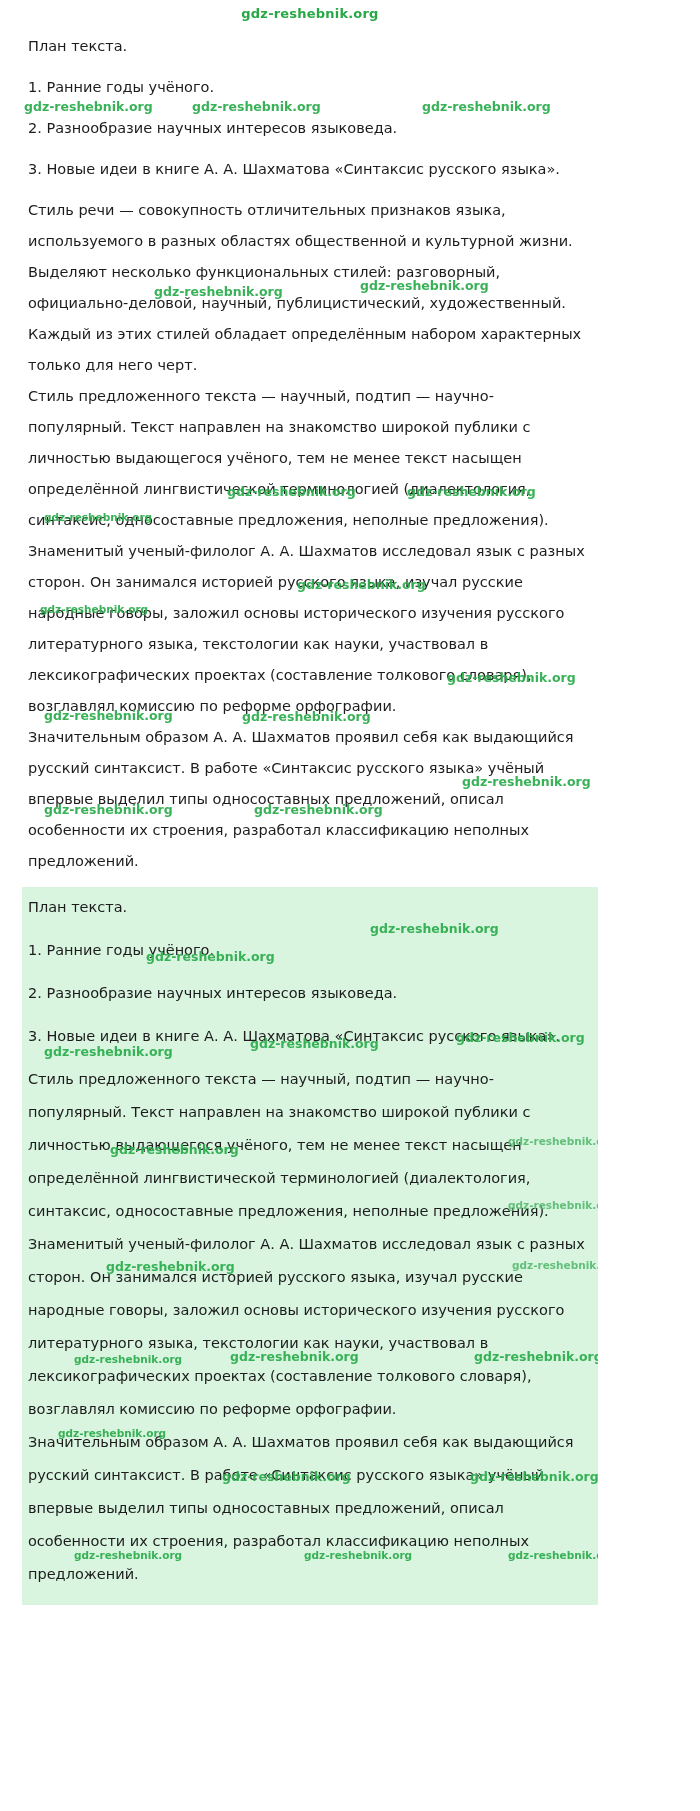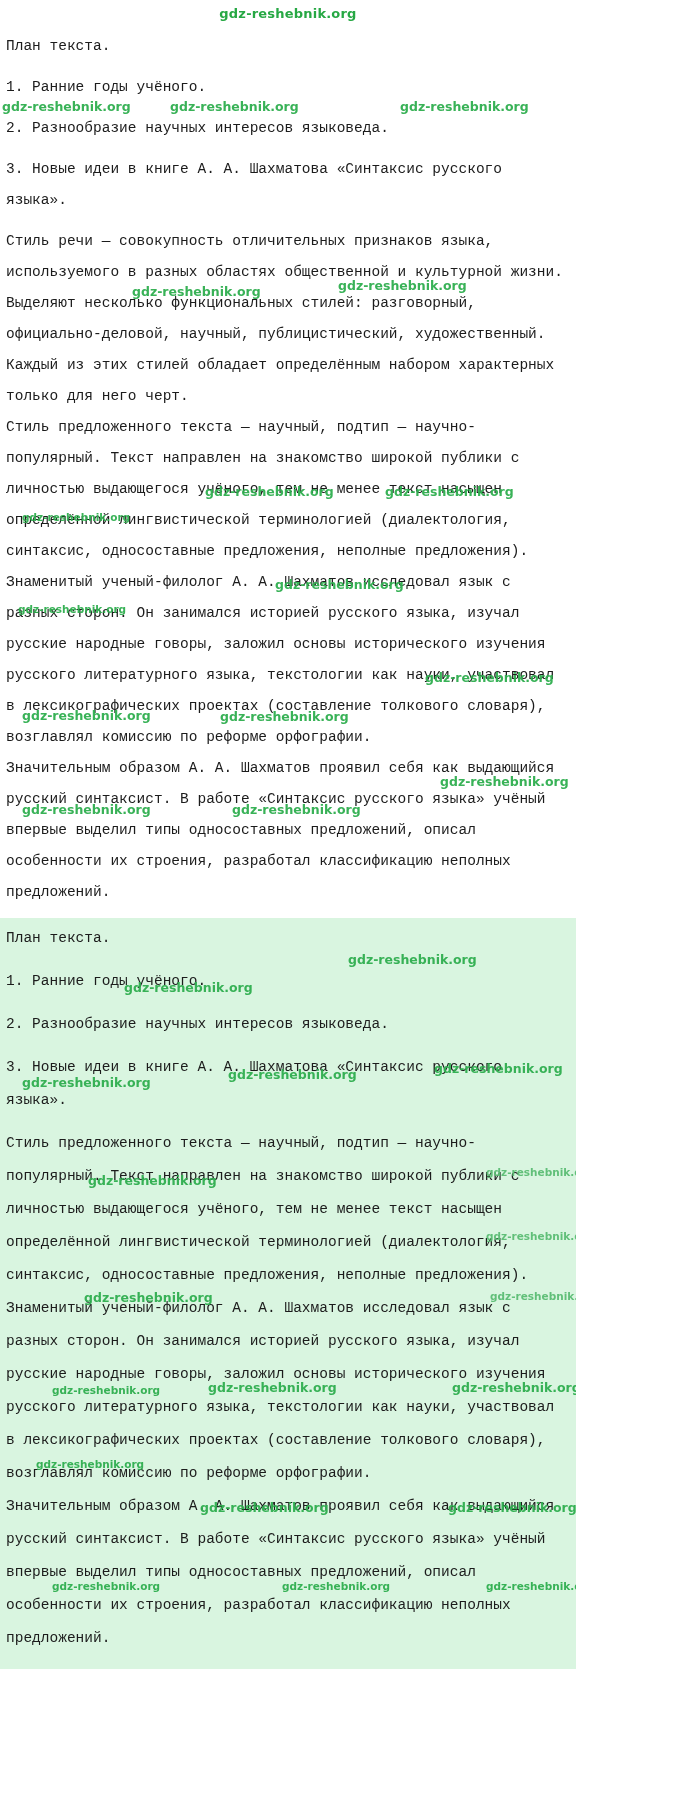--- a/index.html
+++ b/index.html
@@ -11,20 +11,21 @@
     background: #ffffff;
     font-family: "DejaVu Sans", sans-serif;
     color: #1d1d1d;
     -webkit-font-smoothing: antialiased;
   }
   .page {
     position: relative;
     width: 576px;
     min-height: 1811px;
     overflow: hidden;
+    padding-left: 22px;
   }
   .top-watermark {
     text-align: center;
     color: #27a844;
     font-size: 13px;
     font-weight: bold;
     padding-top: 6px;
     padding-bottom: 4px;
     letter-spacing: 0.2px;
   }
@@ -66,21 +67,20 @@
   }
   .wm.small {
     font-size: 10.5px;
   }
   .wm.pale {
     color: #5bbd74;
   }
   .block-text {
     position: relative;
     z-index: 2;
-    font-family: Liberation Mono, monospace;
   }
 </style>
 </head>
 <body>
 
 <div class="page">
 
   <div class="top-watermark">gdz-reshebnik.org</div>
 
   <div class="section-white">

